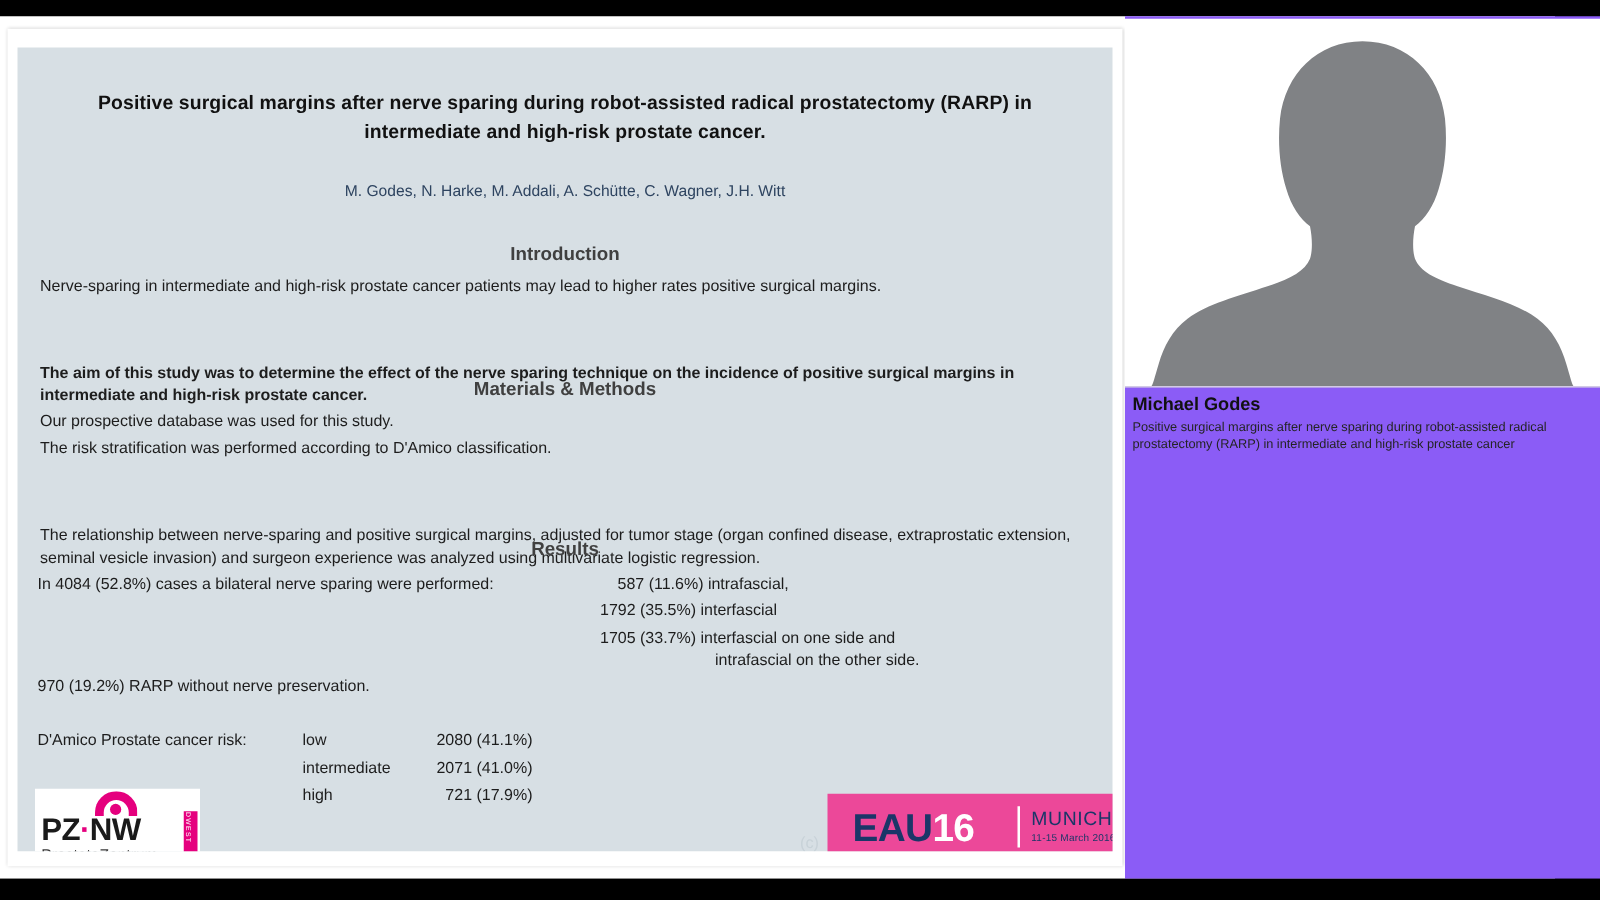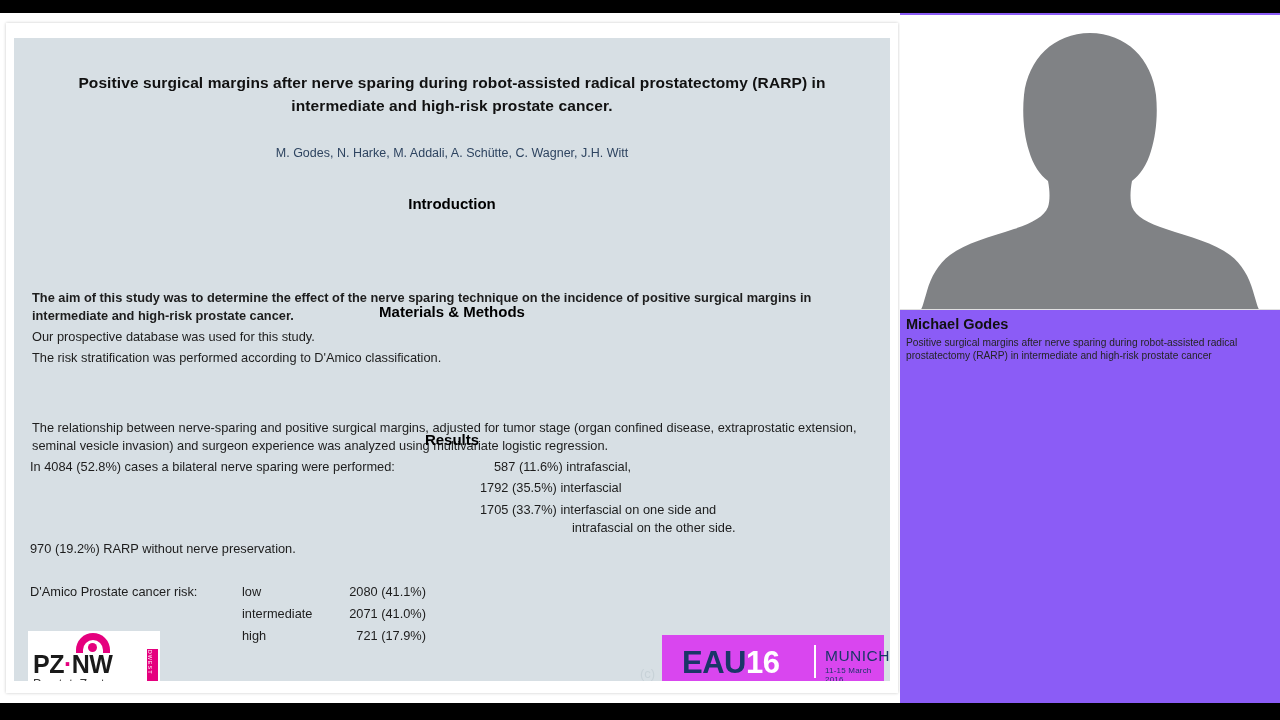--- a/index.html
+++ b/index.html
@@ -73,21 +73,21 @@
     font-size: 12.5px;
     color: #2e4460;
   }
 
   .sec-head {
     position: absolute;
     left: 0; width: 876px;
     text-align: center;
     font-size: 15px;
     font-weight: bold;
-    color: #000000;
+    color: #404040;
   }
   .sec-head.intro   { top: 157px; }
   .sec-head.methods { top: 265px; }
   .sec-head.results { top: 393px; }
 
   .body-line {
     position: absolute;
     font-size: 12.8px;
     color: #1d1d1d;
     line-height: 17px;
@@ -196,21 +196,22 @@
     transform-origin: center;
     text-align: center;
     line-height: 11px;
   }
 
   
   .logo-eau {
     position: absolute;
     left: 648px; top: 597px;
     width: 222px; height: 54px;
-    background: #d946ef;
+    background: #ec4899;
+    padding-left: 12px;
   }
   .eau-word {
     position: absolute;
     left: 20px; top: 10px;
     font-size: 31px;
     font-weight: bold;
     color: #1b3668;
     letter-spacing: -0.5px;
   }
   .eau-16 { color: #ffffff; }
@@ -280,20 +281,21 @@
 <div class="stage">
 
   <div class="slide-frame">
     <div class="slide">
 
       <div class="slide-title">Positive surgical margins after nerve sparing during robot-assisted radical prostatectomy (RARP) in intermediate and high-risk prostate cancer.</div>
 
       <div class="slide-authors">M. Godes, N. Harke, M. Addali, A. Schütte, C. Wagner, J.H. Witt</div>
 
       <div class="sec-head intro">Introduction</div>
+      <div class="body-line intro-l1">Nerve-sparing in intermediate and high-risk prostate cancer patients may lead to higher rates positive surgical margins.</div>
       <div class="body-block bold intro-l2">The aim of this study was to determine the effect of the nerve sparing technique on the incidence of positive surgical margins in intermediate and high-risk prostate cancer.</div>
 
       <div class="sec-head methods">Materials &amp; Methods</div>
       <div class="body-line meth-l1">Our prospective database was used for this study.</div>
       <div class="body-line meth-l2">The risk stratification was performed according to D'Amico classification.</div>
       <div class="body-block meth-l3">The relationship between nerve-sparing and positive surgical margins, adjusted for tumor stage (organ confined disease, extraprostatic extension, seminal vesicle invasion) and surgeon experience was analyzed using multivariate logistic regression.</div>
 
       <div class="sec-head results">Results</div>
       <div class="body-line res-lead">In 4084 (52.8%) cases a bilateral nerve sparing were performed:</div>
       <div class="body-line res-r1">587 (11.6%) intrafascial,</div>

